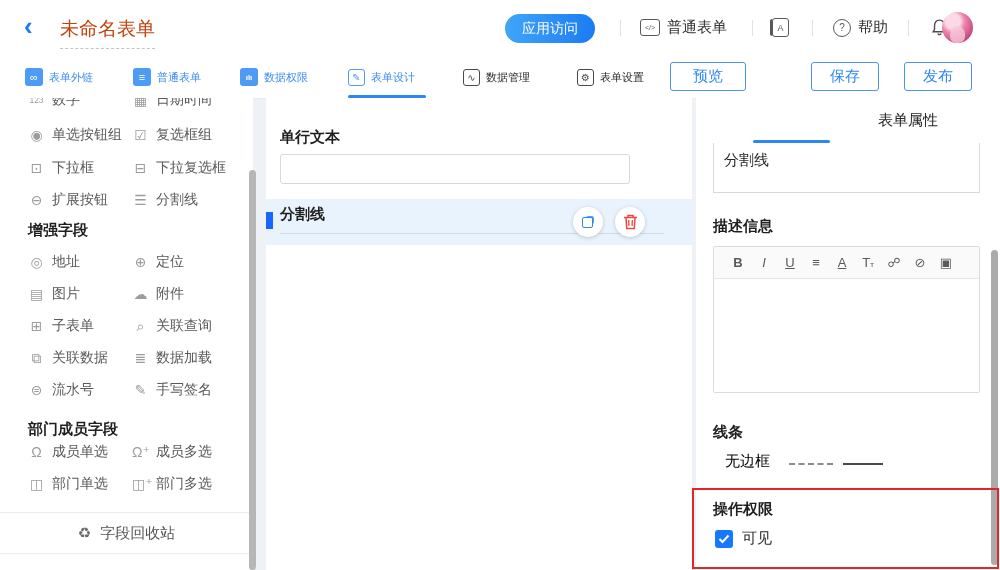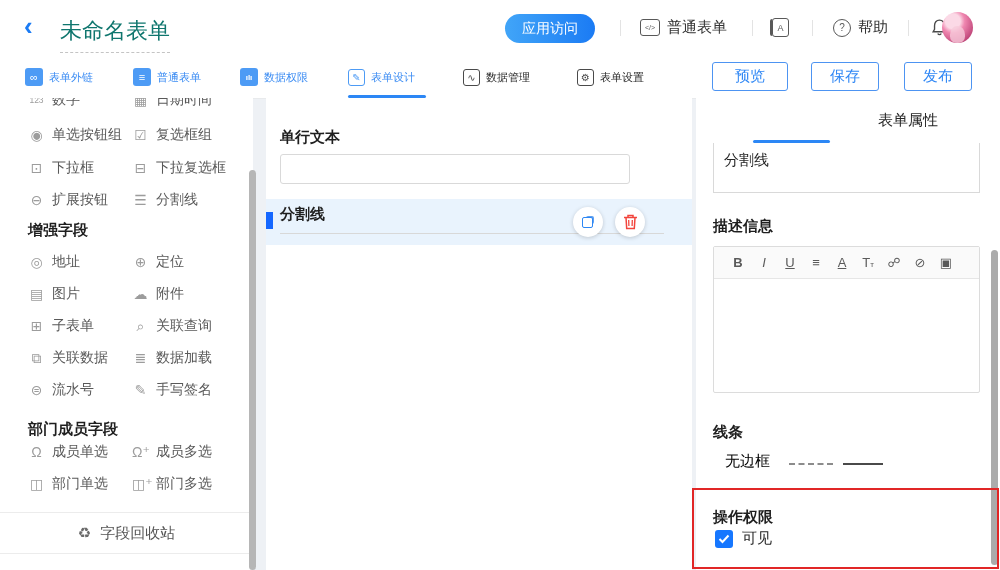--- a/index.html
+++ b/index.html
@@ -2,21 +2,21 @@
 <html><head>
 <meta charset="utf-8">
 <style>
   html,body{margin:0;padding:0;}
   body{font-family:"Liberation Sans","DejaVu Sans",sans-serif;background:#eef1f5;}
   #app{position:relative;width:1000px;height:570px;overflow:hidden;background:#eef1f5;}
 
   
   #header{position:absolute;left:0;top:0;width:1000px;height:56px;background:#fff;border-bottom:1px solid #eef0f2;}
   #back{position:absolute;left:24px;top:11px;font-size:26px;color:#1b7bf4;font-weight:bold;cursor:pointer;line-height:30px;}
-  #title{position:absolute;left:60px;top:16px;font-size:22px;color:#0f766e;padding-bottom:6px;border-bottom:1px dashed #c4c4c4;}
+  #title{position:absolute;left:60px;top:16px;font-size:19px;color:#c2410c;padding-bottom:6px;border-bottom:1px dashed #c4c4c4;}
   #app-access{position:absolute;left:505px;top:14px;width:90px;height:29px;border-radius:15px;
     background:linear-gradient(90deg,#41a5f8,#1b7bf4);color:#fff;font-size:14px;display:flex;align-items:center;justify-content:center;}
   .hsep{position:absolute;top:20px;width:1px;height:16px;background:#e3e3e3;}
   .hitem{position:absolute;top:18px;display:flex;align-items:center;gap:7px;font-size:15px;color:#333;}
   .boxicon{display:inline-flex;align-items:center;justify-content:center;border:1.4px solid #595959;border-radius:3px;color:#595959;}
   #code-icon{width:18px;height:15px;font-size:7px;letter-spacing:0;}
   #contacts-icon{width:15px;height:17px;font-size:9px;box-shadow:-3px 0 0 -1px #595959;}
   #help-icon{width:16px;height:16px;border:1.4px solid #595959;border-radius:50%;display:inline-flex;align-items:center;justify-content:center;font-size:10px;color:#595959;}
   #bell{position:absolute;left:930px;top:18px;}
   #avatar{position:absolute;left:942px;top:12px;width:31px;height:31px;border-radius:50%;
@@ -79,21 +79,21 @@
   #pdesc-label{top:119px;}
   #editor{position:absolute;left:17px;top:148px;width:267px;height:147px;border:1px solid #dcdcdc;border-radius:2px;box-sizing:border-box;background:#fff;}
   #editor-toolbar{height:31px;background:#fafafa;border-bottom:1px solid #e6e6e6;display:flex;align-items:center;padding-left:11px;gap:0;}
   .tb-icon{width:26px;text-align:center;font-size:13px;color:#5a5a5a;cursor:pointer;}
   .tb-icon.u{text-decoration:underline;}
   .tb-icon.t::after{content:"\1D1B";font-size:8px;}
   #pline-label{top:325px;}
   #line-none{position:absolute;left:29px;top:354px;font-size:15px;color:#000000;cursor:pointer;}
   #line-dashed{position:absolute;left:93px;top:365px;width:44px;border-top:2px dashed #8c8c8c;cursor:pointer;}
   #line-solid{position:absolute;left:147px;top:365px;width:40px;border-top:2px solid #4a4a4a;cursor:pointer;}
-  #pperm-label{top:402px;margin-top:8px;}
+  #pperm-label{top:402px;}
   #perm-check{position:absolute;left:19px;top:431px;display:flex;align-items:center;gap:9px;cursor:pointer;}
   #checkbox{width:18px;height:18px;border-radius:3px;background:#1677ff;display:flex;align-items:center;justify-content:center;}
   #checkbox svg{display:block;}
   #perm-check .cb-label{font-size:15px;color:#262626;}
   #red-box{position:absolute;left:692px;top:488px;width:303px;height:77px;border:2px solid #e12626;pointer-events:none;}
   #panel-scrollbar{position:absolute;left:991px;top:250px;width:7px;height:315px;border-radius:4px;background:#ababab;}
 </style>
 </head>
 <body>
 
@@ -148,21 +148,21 @@
         <div class="tab dark" style="left: 463px;">
           <span class="tab-icon outline-dark">∿</span>
           <span class="tab-label">数据管理</span>
         </div>
         <div class="tab dark" style="left: 577px;">
           <span class="tab-icon outline-dark">⚙</span>
           <span class="tab-label">表单设置</span>
         </div>
       </div>
     <div id="nav-buttons">
-        <div class="nav-btn" style="left: 712px; width: 76px;">预览</div>
+        <div class="nav-btn" style="left: 670px; width: 76px;">预览</div>
         <div class="nav-btn" style="left: 811px; width: 68px;">保存</div>
         <div class="nav-btn" style="left: 904px; width: 68px;">发布</div>
       </div>
   </div>
 
   <div id="sidebar">
     <div id="sidebar-rows">
         <div class="sb-row" style="top: -14px;">
           <div class="sb-cell" style="left: 28px;">
             <span class="sb-icon tiny">123</span>

